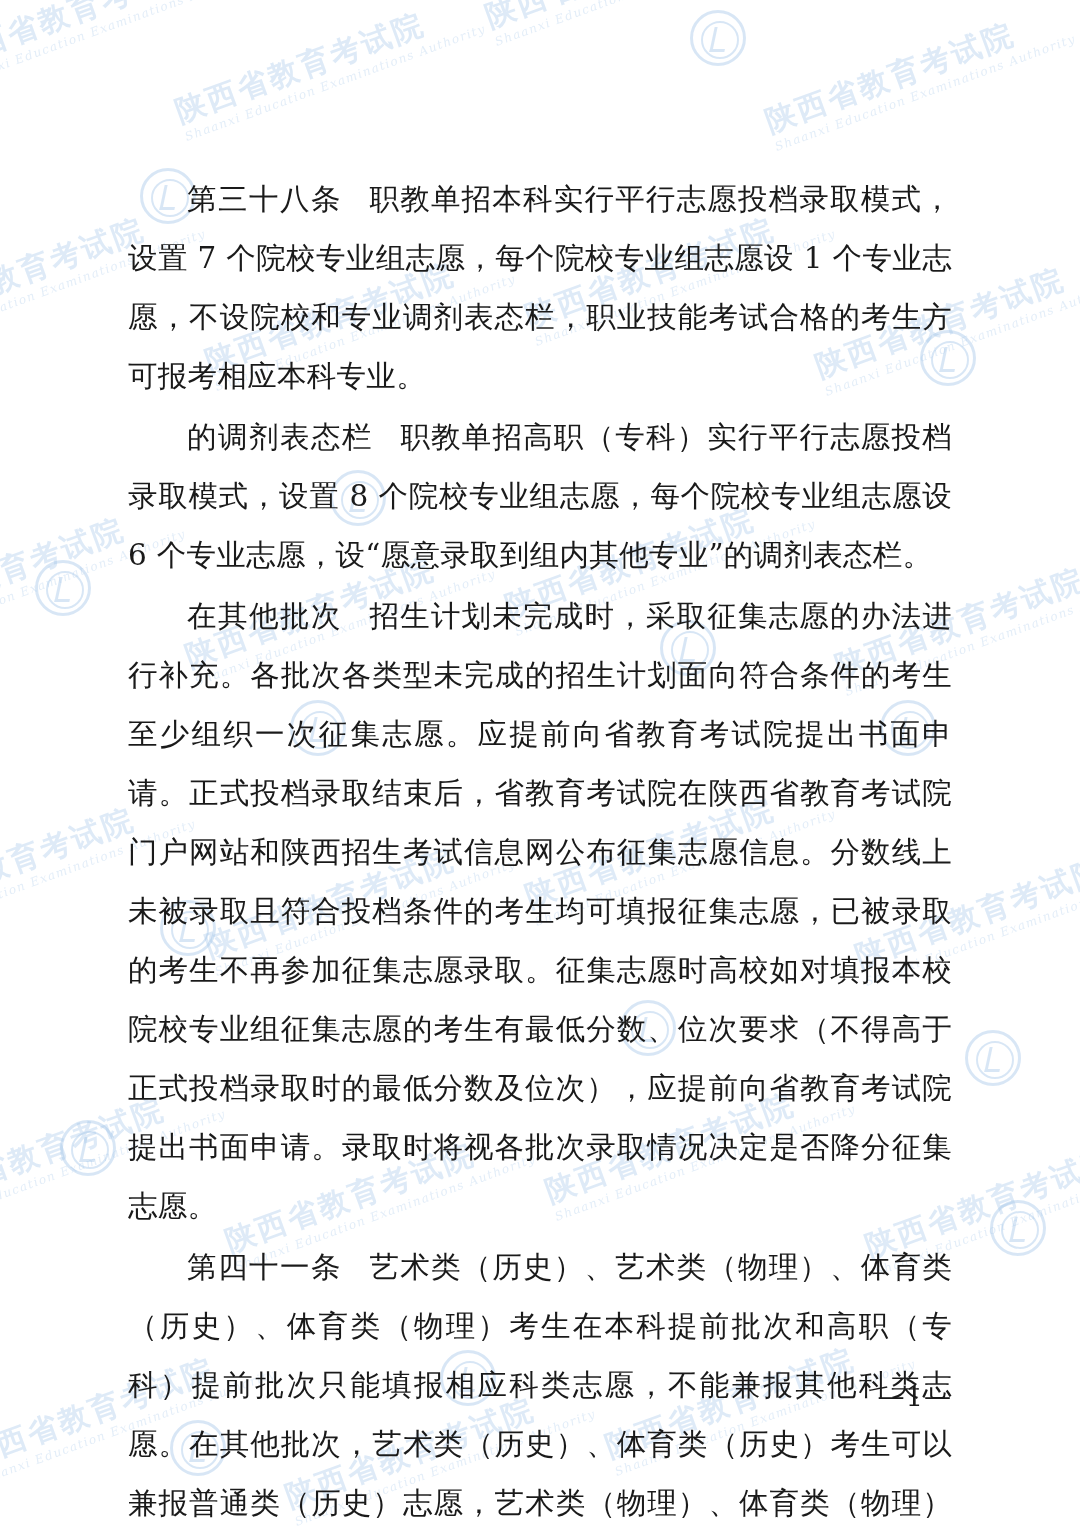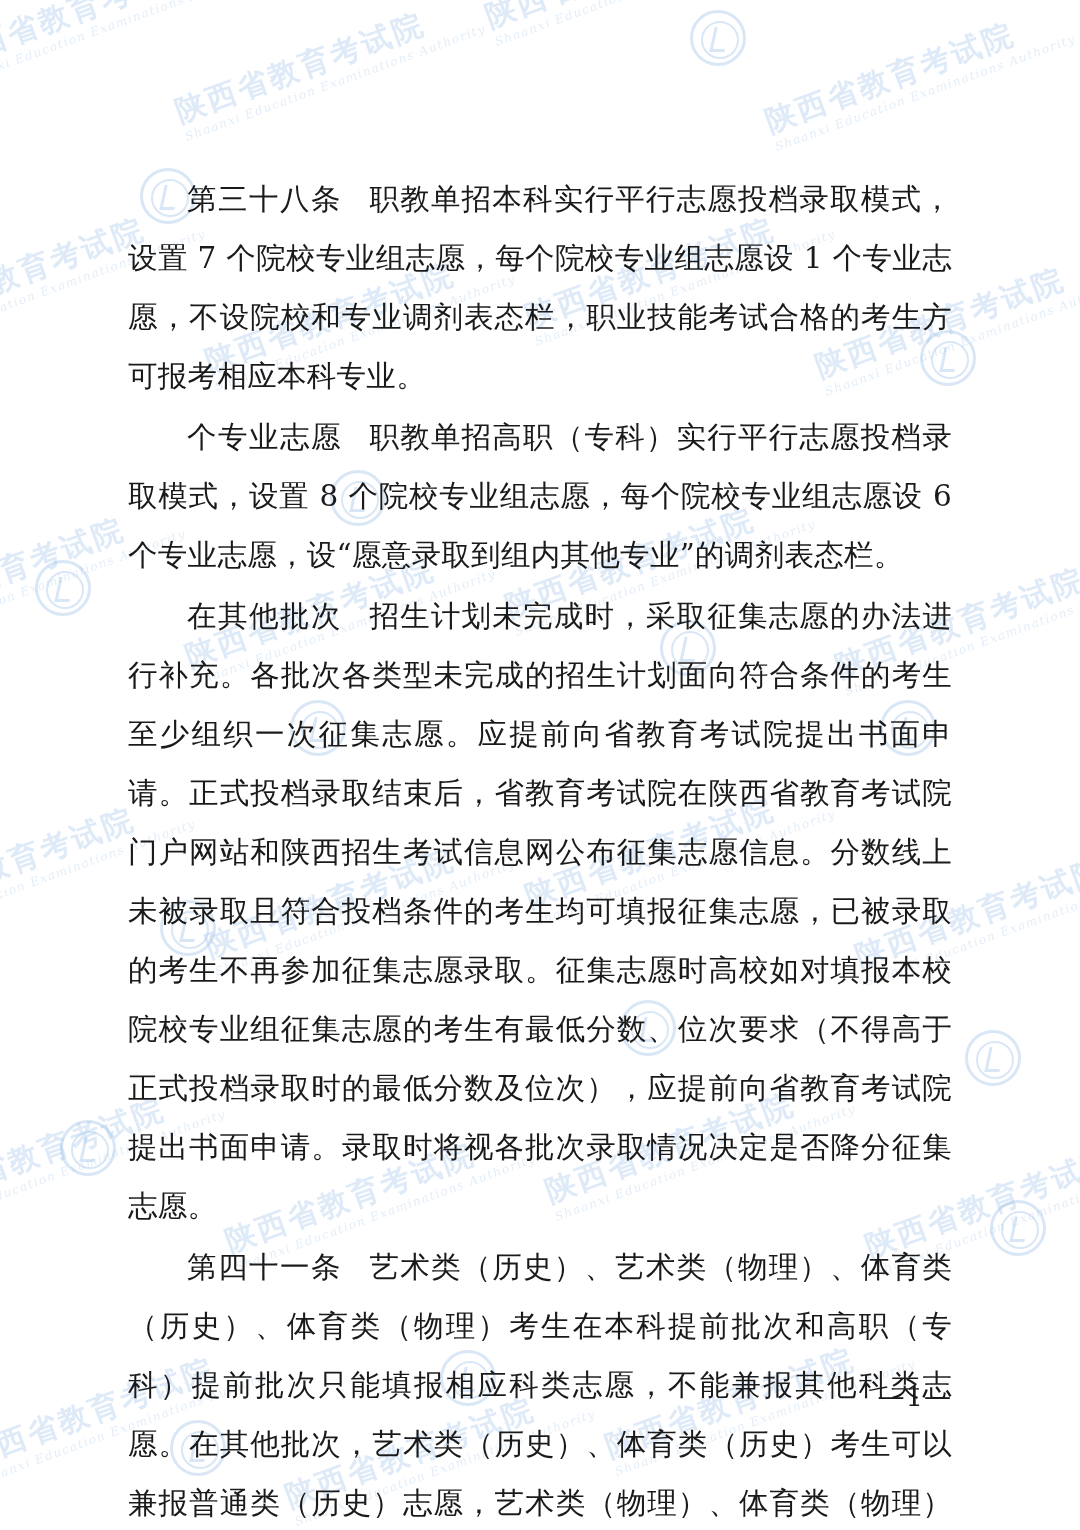--- a/index.html
+++ b/index.html
@@ -224,21 +224,21 @@
     <div class="wm-seal" style="left: 990px; top: 1200px;"></div>
     <div class="wm-seal" style="left: 440px; top: 1350px;"></div>
     <div class="wm-seal" style="left: 170px; top: 1420px;"></div>
   </div>
 
 <div id="page">
   <p class="para">
     <span class="art">第三十八条</span><span class="gap"></span><span>职教单招本科实行平行志愿投档录取模式，设置 7 个院校专业组志愿，每个院校专业组志愿设 1 个专业志愿，不设院校和专业调剂表态栏，职业技能考试合格的考生方可报考相应本科专业。</span>
   </p>
   <p class="para">
-    <span class="art">个专业志愿</span><span class="gap"></span><span>职教单招高职（专科）实行平行志愿投档录取模式，设置 8 个院校专业组志愿，每个院校专业组志愿设 6 个专业志愿，设“愿意录取到组内其他专业”的调剂表态栏。</span>
+    <span class="art">的调剂表态栏</span><span class="gap"></span><span>职教单招高职（专科）实行平行志愿投档录取模式，设置 8 个院校专业组志愿，每个院校专业组志愿设 6 个专业志愿，设“愿意录取到组内其他专业”的调剂表态栏。</span>
   </p>
   <p class="para">
     <span class="art">在其他批次</span><span class="gap"></span><span>招生计划未完成时，采取征集志愿的办法进行补充。各批次各类型未完成的招生计划面向符合条件的考生至少组织一次征集志愿。应提前向省教育考试院提出书面申请。正式投档录取结束后，省教育考试院在陕西省教育考试院门户网站和陕西招生考试信息网公布征集志愿信息。分数线上未被录取且符合投档条件的考生均可填报征集志愿，已被录取的考生不再参加征集志愿录取。征集志愿时高校如对填报本校院校专业组征集志愿的考生有最低分数、位次要求（不得高于正式投档录取时的最低分数及位次），应提前向省教育考试院提出书面申请。录取时将视各批次录取情况决定是否降分征集志愿。</span>
   </p>
   <p class="para">
     <span class="art">第四十一条</span><span class="gap"></span><span>艺术类（历史）、艺术类（物理）、体育类（历史）、体育类（物理）考生在本科提前批次和高职（专科）提前批次只能填报相应科类志愿，不能兼报其他科类志愿。在其他批次，艺术类（历史）、体育类（历史）考生可以兼报普通类（历史）志愿，艺术类（物理）、体育类（物理）考生可以兼报普通类（物理）</span>
   </p>
 </div>
 
 <div id="page-number">—1—</div>

